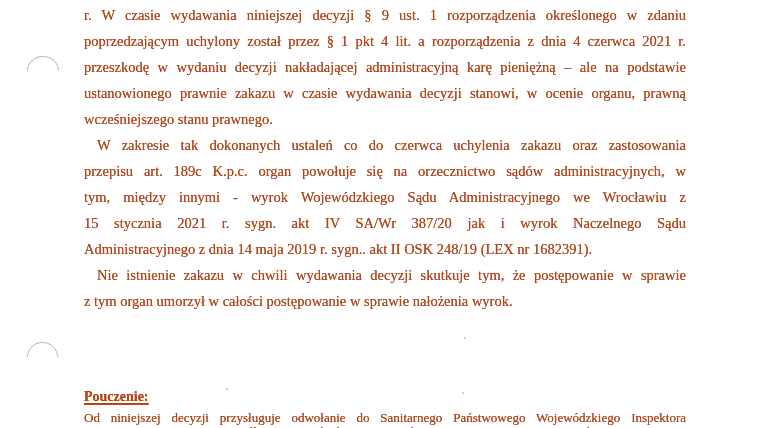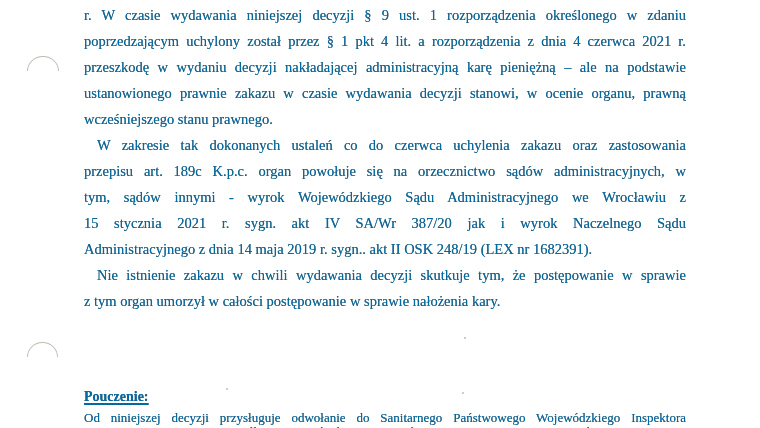--- a/index.html
+++ b/index.html
@@ -3,21 +3,21 @@
 <meta charset="utf-8">
 <style>
   html, body { margin: 0; padding: 0; }
   .page {
     position: relative;
     width: 760px;
     height: 428px;
     background: #ffffff;
     overflow: hidden;
     font-family: "Liberation Serif", "DejaVu Serif", serif;
-    color: #0369a1;
+    color: #c2410c;
     text-shadow: 0 0 0.6px rgba(40,40,40,0.65);
   }
   .body-text {
     position: absolute;
     left: 84px;
     top: 2px;
     width: 602px;
     font-size: 14.5px;
     line-height: 26px;
   }
@@ -94,26 +94,26 @@
 
   <div class="body-text">
     <div class="ln">r.  W czasie wydawania niniejszej decyzji  § 9 ust. 1 rozporządzenia określonego w zdaniu</div>
     <div class="ln">poprzedzającym uchylony został przez § 1 pkt 4 lit. a rozporządzenia z dnia 4 czerwca 2021 r.</div>
     <div class="ln">przeszkodę w wydaniu decyzji nakładającej administracyjną karę pieniężną – ale na podstawie</div>
     <div class="ln">ustanowionego prawnie zakazu w czasie wydawania decyzji stanowi, w ocenie organu, prawną</div>
     <div class="ln last">wcześniejszego stanu prawnego.</div>
 
     <div class="ln ind">W zakresie tak dokonanych ustaleń co do czerwca uchylenia zakazu oraz zastosowania</div>
     <div class="ln">przepisu art. 189c K.p.c. organ powołuje się na orzecznictwo sądów administracyjnych, w</div>
-    <div class="ln">tym, sądów innymi  - wyrok Wojewódzkiego Sądu Administracyjnego we Wrocławiu z</div>
+    <div class="ln">tym, między innymi  - wyrok Wojewódzkiego Sądu Administracyjnego we Wrocławiu z</div>
     <div class="ln">15 stycznia 2021 r. sygn. akt IV SA/Wr 387/20 jak i wyrok Naczelnego Sądu</div>
     <div class="ln last">Administracyjnego z dnia 14 maja 2019 r. sygn.. akt  II OSK 248/19 (LEX nr 1682391).</div>
 
     <div class="ln ind">Nie istnienie zakazu w chwili wydawania decyzji skutkuje tym, że postępowanie w sprawie</div>
-    <div class="ln last">z tym organ umorzył w całości postępowanie w sprawie nałożenia kary.</div>
+    <div class="ln last">z tym organ umorzył w całości postępowanie w sprawie nałożenia wyrok.</div>
   </div>
 
   <div class="pouczenie-heading">Pouczenie:</div>
 
   <div class="pouczenie-para">
     <div class="pln">Od niniejszej decyzji przysługuje odwołanie do Sanitarnego Państwowego Wojewódzkiego Inspektora</div>
     <div class="pln clip">Sanitarnego w Gorzowie Wlkp., za pośrednictwem Państwowego Powiatowego Inspektora Sanitarnego</div>
   </div>
 
 </div>

